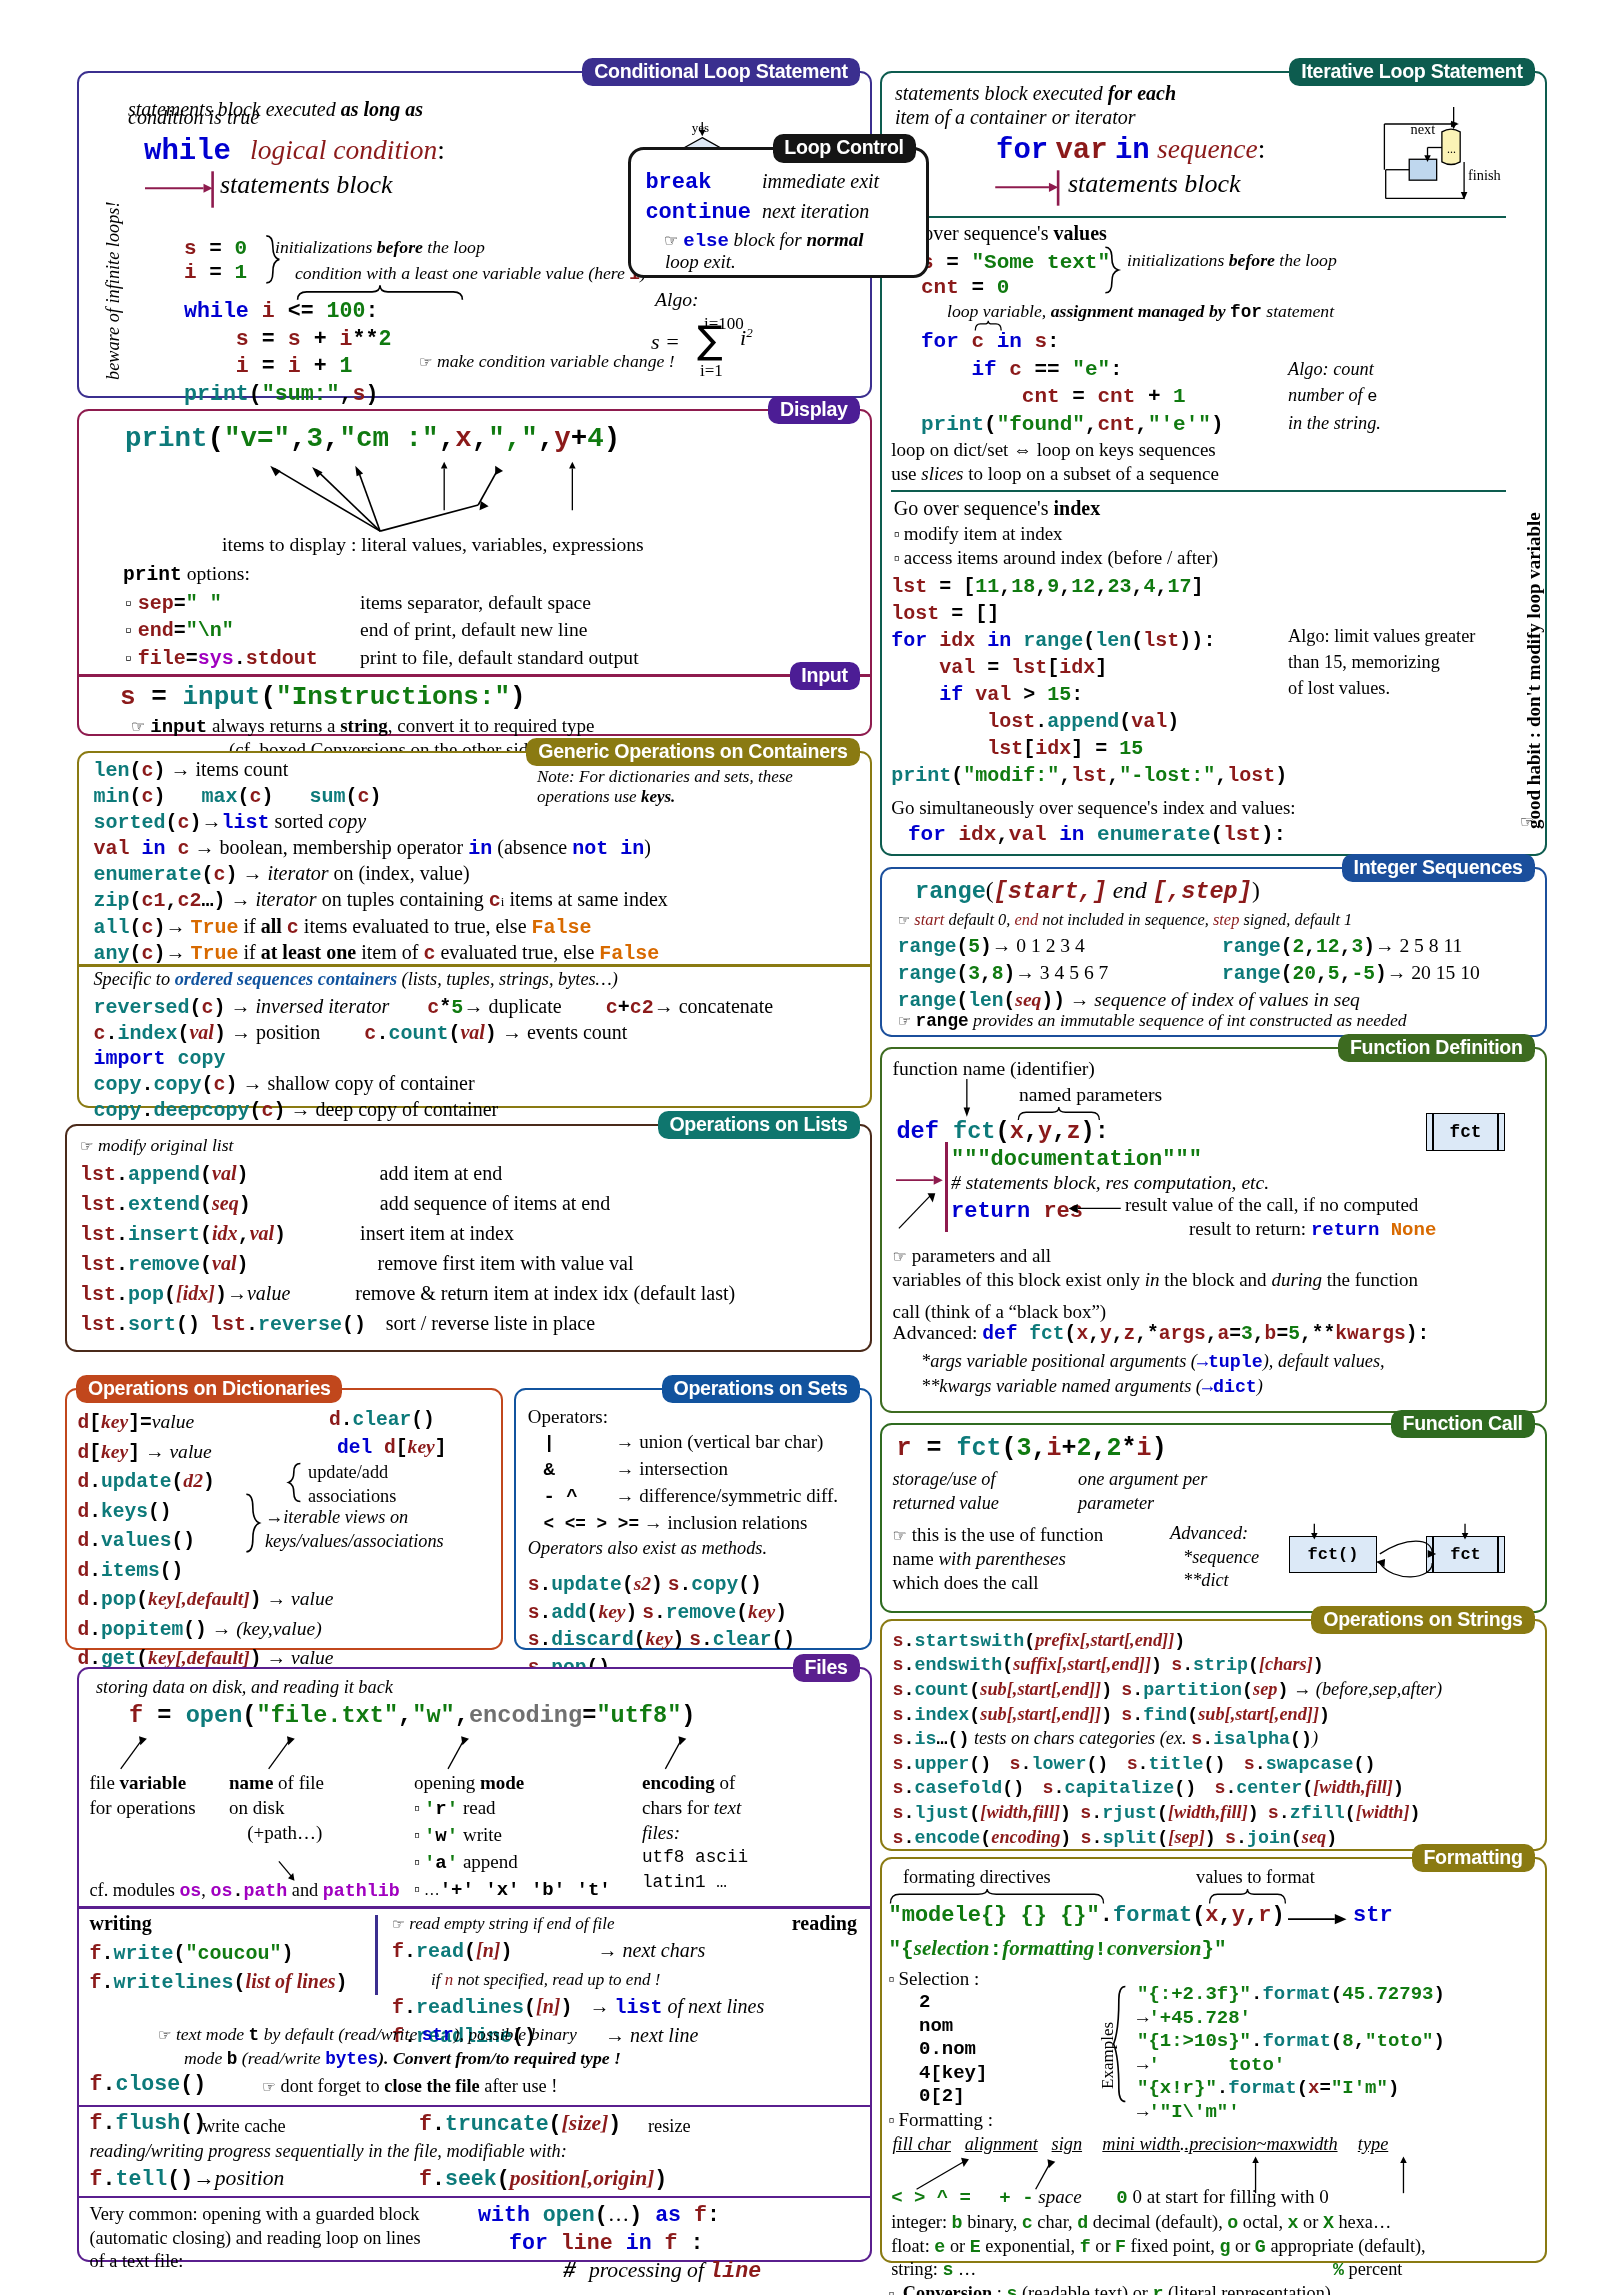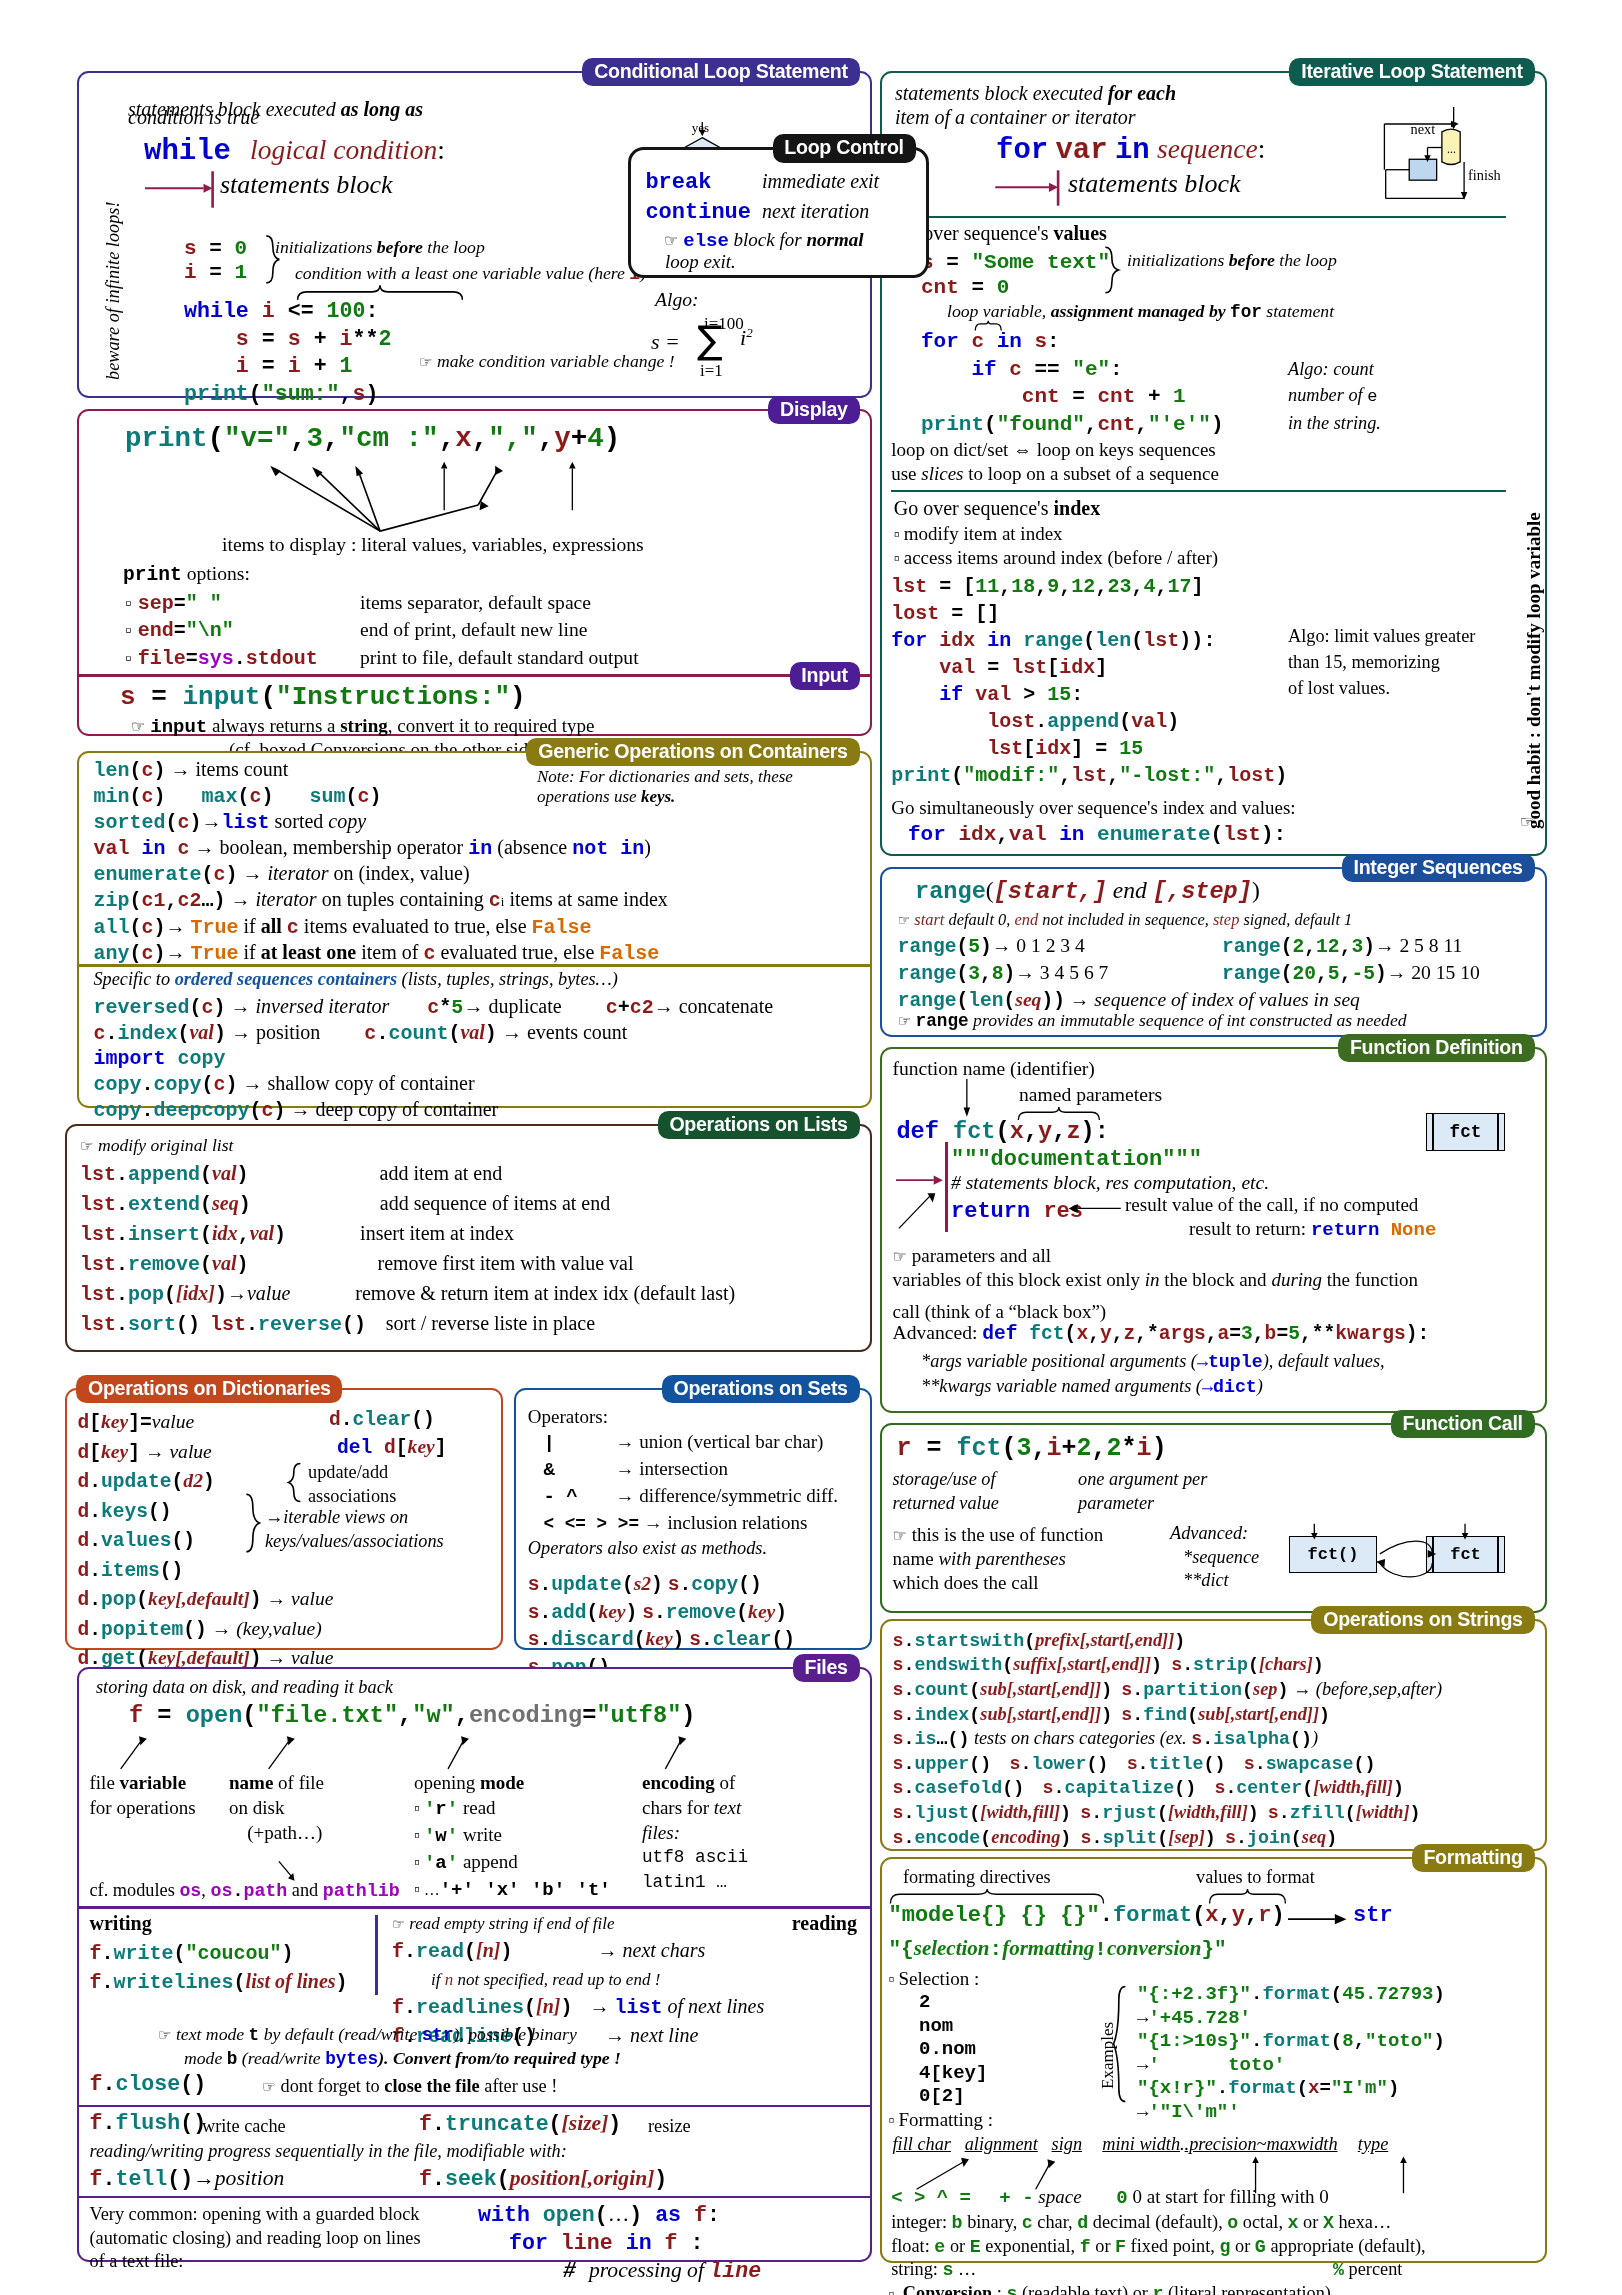--- a/index.html
+++ b/index.html
@@ -64,21 +64,21 @@
   
   .c-purple  { border-color:#3b2f8f; }
   .t-purple  { background:#3b2f8f; }
   .c-teal    { border-color:#0d5c4f; }
   .t-teal    { background:#0d5c4f; }
   .c-magenta { border-color:#8e1b4e; }
   .t-magenta { background:#4c1d95; }
   .c-olive   { border-color:#8a7a12; }
   .t-olive   { background:#8a7a12; }
   .c-brown   { border-color:#4a2a1a; }
-  .t-brown   { background:#14532d; }
+  .t-brown   { background:#0f766e; }
   .c-orange  { border-color:#c1471c; }
   .t-orange  { background:#c1471c; }
   .c-blue    { border-color:#11539e; }
   .t-blue    { background:#11539e; }
   .c-blue2   { border-color:#1b4f9c; }
   .t-blue2   { background:#1b4f9c; }
   .c-green   { border-color:#3d6b20; }
   .t-green   { background:#3d6b20; }
   .c-green2  { border-color:#2f6b20; }
   .t-green2  { background:#2f6b20; }

